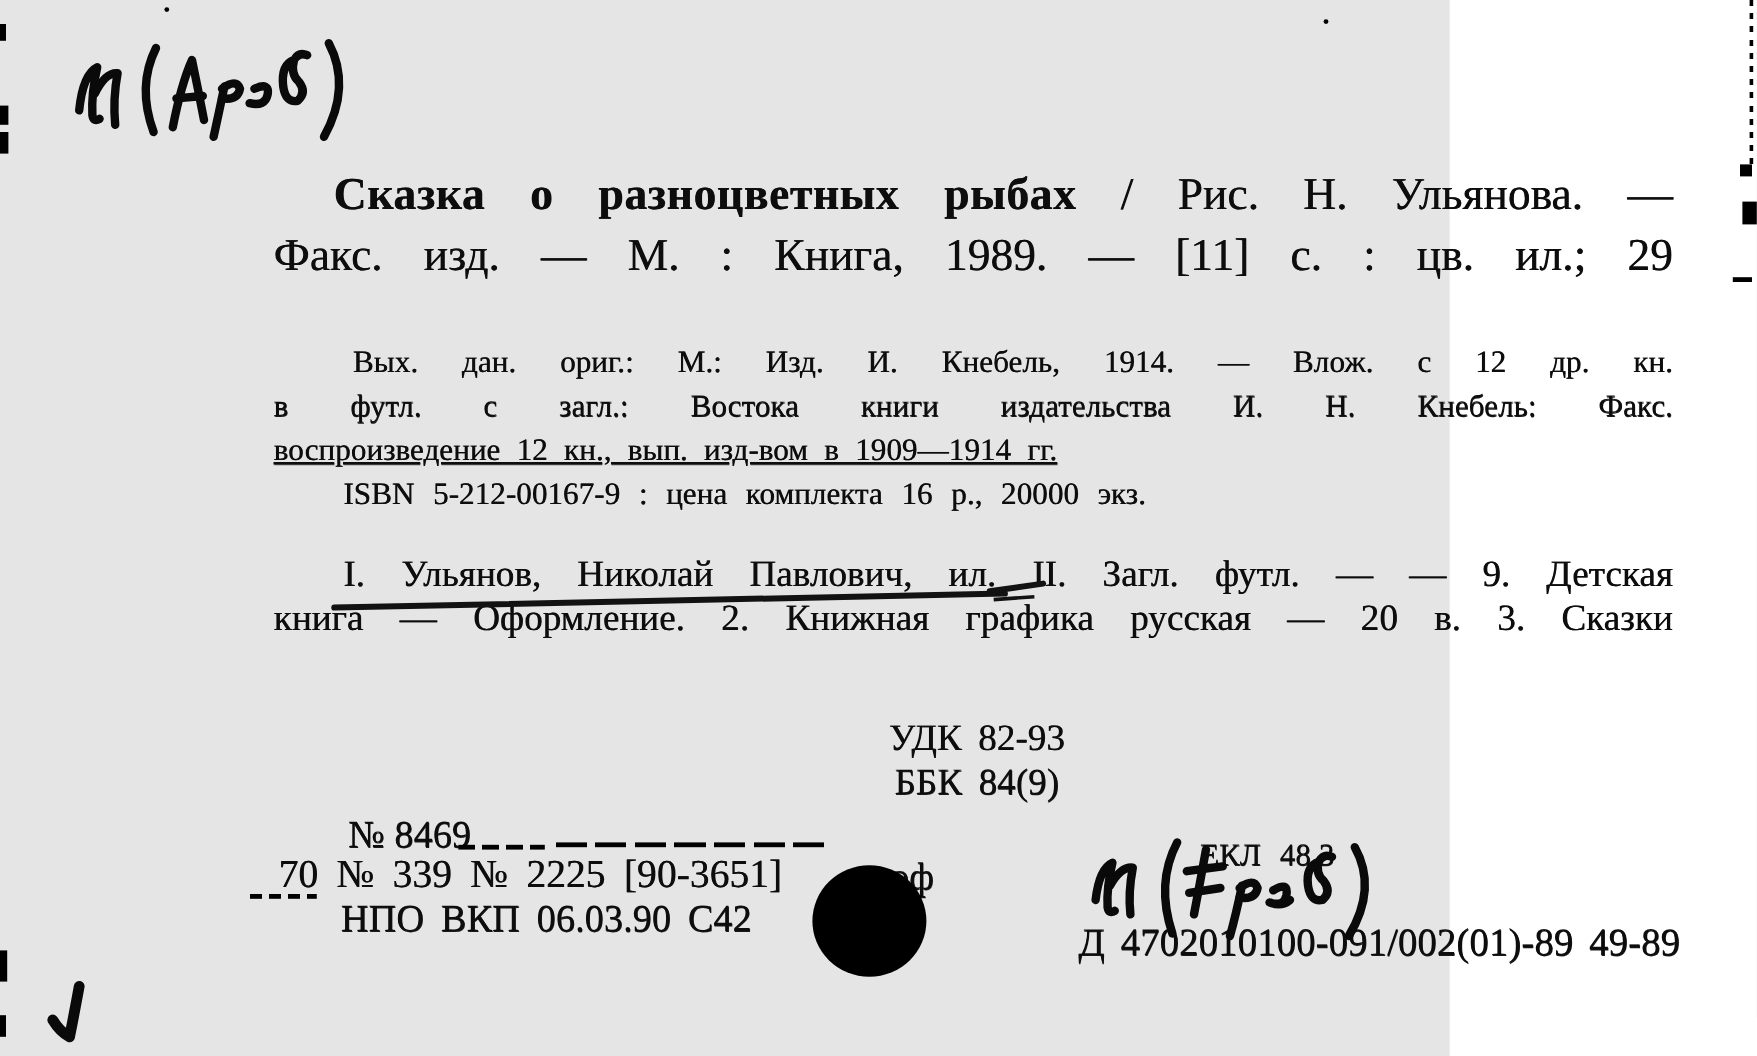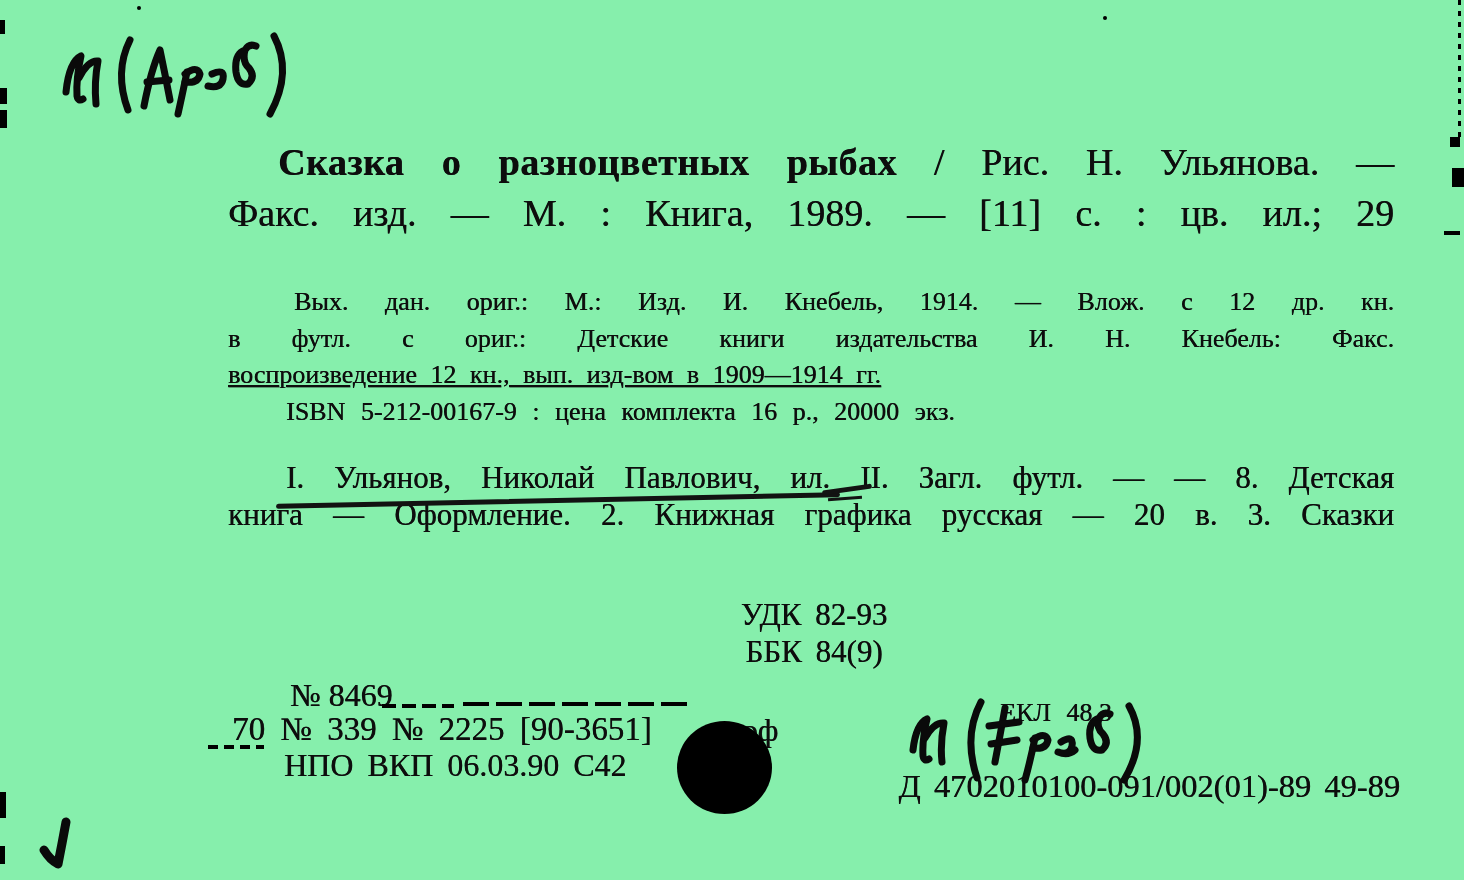--- a/index.html
+++ b/index.html
@@ -1,21 +1,21 @@
 <!DOCTYPE html>
 <html><head>
 <meta charset="utf-8">
 <style>
   * { margin:0; padding:0; box-sizing:border-box; }
   html,body { width:1464px; height:880px; }
   body {
     font-family: "Liberation Serif", "DejaVu Serif", serif;
     background:#ffffff; color:#0b0b0b; overflow:hidden; position:relative;
   }
-  #card { position:absolute; inset:0; width:1464px; height:880px; background:#86efac; }
+  #card { position:absolute; inset:0; width:1208px; height:880px; background:#e5e5e5; }
 
   .abs { position:absolute; }
   .txt { color:#0d0d0d; text-shadow: 0.4px 0.4px 0 #1a1a1a; white-space:nowrap; }
   .blk { white-space:normal; }
 
   
   .p1 { left:228px; top:137px; width:1166px; font-size:38px; line-height:51px; }
   .p1 .bold { font-weight:700; letter-spacing:0.5px; }
   .p2 { left:228px; top:284px; width:1166px; font-size:26px; line-height:36.5px; }
   .p3 { left:228px; top:460px; width:1166px; font-size:31px; line-height:36.5px; }
@@ -79,27 +79,27 @@
     </g>
   </svg>
 
   <div class="abs txt blk p1">
     <div class="jline ind50"><span class="bold">Сказка о разноцветных рыбах</span> <span>/ Рис. Н. Ульянова. —</span></div>
     <div class="jline">Факс. изд. — М. : Книга, 1989. — [11] с. : цв. ил.; 29</div>
   </div>
 
   <div class="abs txt blk p2">
     <div class="jline ind66">Вых. дан. ориг.: М.: Изд. И. Кнебель, 1914. — Влож. с 12 др. кн.</div>
-    <div class="jline">в футл. с ориг.: Детские книги издательства И. Н. Кнебель: Факс.</div>
+    <div class="jline">в футл. с загл.: Востока книги издательства И. Н. Кнебель: Факс.</div>
     <div class="ws7">воспроизведение 12 кн., вып. изд-вом в 1909—1914 гг.</div>
     <div class="ind58 ws9">ISBN 5-212-00167-9 : цена комплекта 16 р., 20000 экз.</div>
   </div>
 
   <div class="abs txt blk p3">
-    <div class="jline ind58"><span>I. Ульянов, Николай Павлович, ил.</span> <span>II. Загл. футл. — — 8. Детская</span></div>
+    <div class="jline ind58"><span>I. Ульянов, Николай Павлович, ил.</span> <span>II. Загл. футл. — — 9. Детская</span></div>
     <div class="jline">книга — Оформление. 2. Книжная графика русская — 20 в. 3. Сказки</div>
   </div>
 
   <div class="abs ul-main"></div>
   <div class="abs ul-il"></div>
   <div class="abs ul-il2"></div>
 
   <div class="abs txt blk udk-block">
     <div>УДК 82-93</div>
     <div>ББК 84(9)</div>

